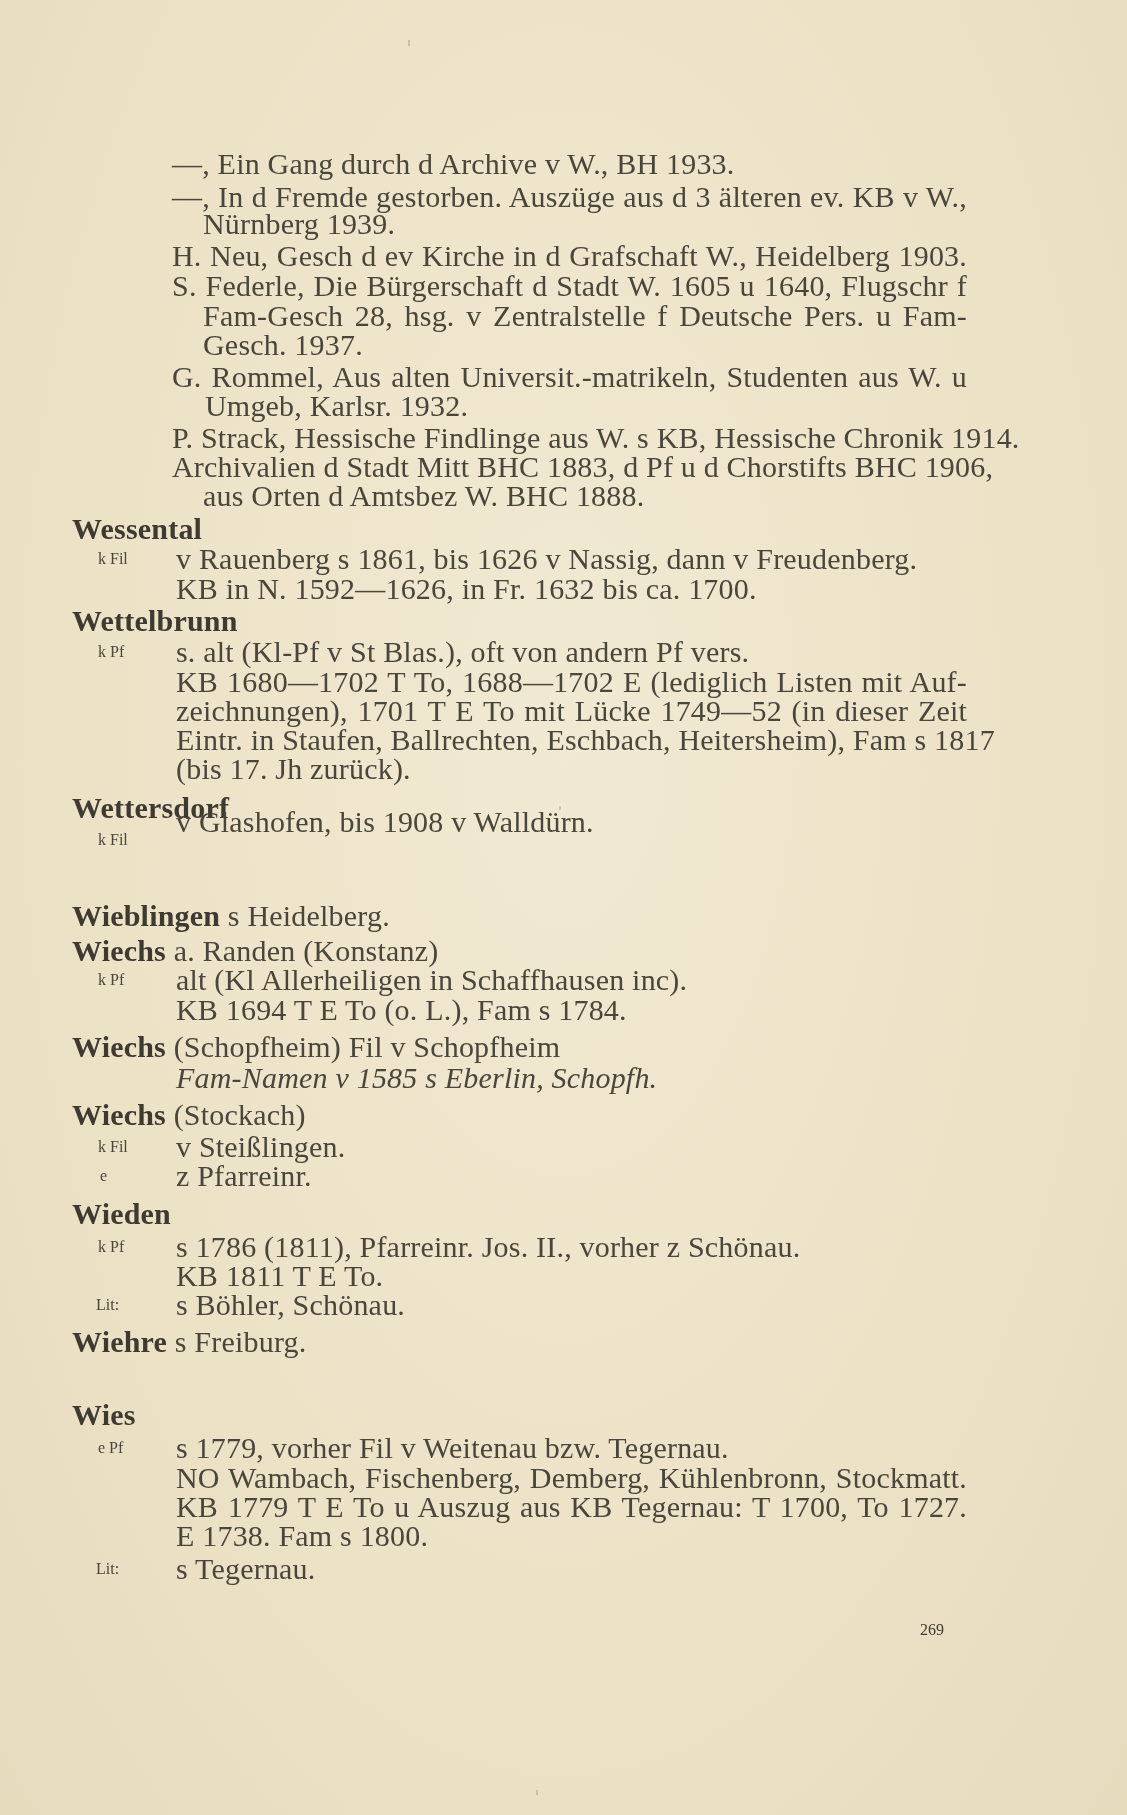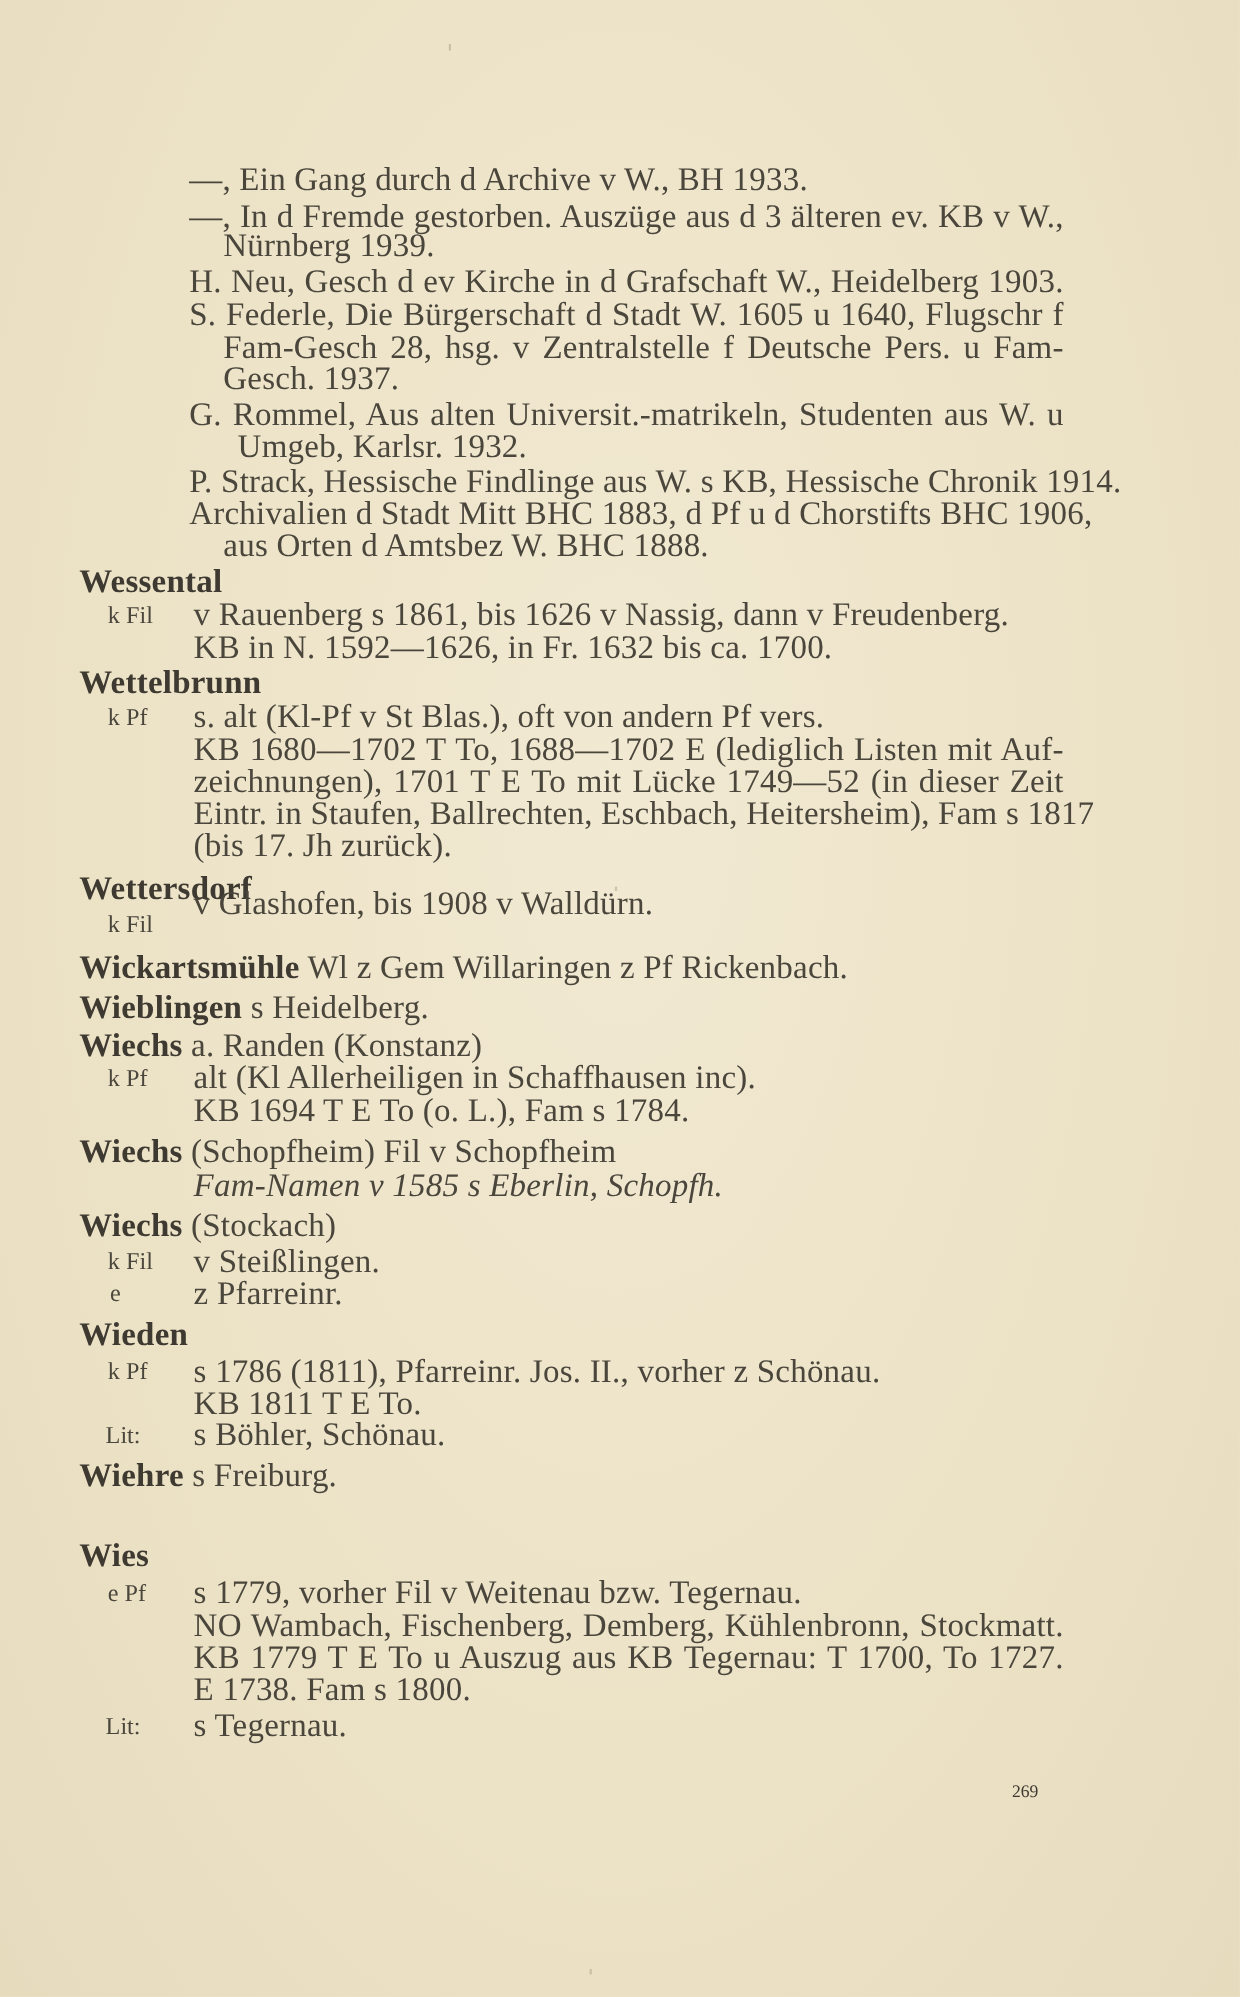--- a/index.html
+++ b/index.html
@@ -15,39 +15,39 @@
     .page { position: absolute; left: 0; top: 0; width: 1127px; height: 1815px; }
     .line {
       position: absolute;
       font-size: 30px;
       line-height: 28px;
       white-space: nowrap;
       letter-spacing: 0.2px;
     }
     .just { text-align: justify; text-align-last: justify; }
     .hw { font-weight: bold; color: #3e3a31; }
-    .lbl { position: absolute; font-size: 22px; line-height: 28px; white-space: nowrap; }
+    .lbl { position: absolute; font-size: 16px; line-height: 28px; white-space: nowrap; }
     .pageno { position: absolute; left: 920px; top: 1616px; font-size: 16px; line-height: 28px; color: #3e3a31; }
     .speck { position: absolute; width: 2px; height: 6px; background: #a89f86; opacity: .5; }
   </style>
 </head>
 <body>
 
 <div class="page">
 
   <div>
     <div class="line" style="left:172px;top:150px;">—, Ein Gang durch d Archive v W., BH 1933.</div>
     <div class="line just" style="left:172px;top:183px;width:795px;">—, In d Fremde gestorben. Auszüge aus d 3 älteren ev. KB v W.,</div>
     <div class="line" style="left:203px;top:210px;">Nürnberg 1939.</div>
     <div class="line just" style="left:172px;top:242px;width:795px;">H. Neu, Gesch d ev Kirche in d Grafschaft W., Heidelberg 1903.</div>
     <div class="line just" style="left:172px;top:272px;width:795px;">S. Federle, Die Bürgerschaft d Stadt W. 1605 u 1640, Flugschr f</div>
     <div class="line just" style="left:203px;top:302px;width:764px;">Fam-Gesch 28, hsg. v Zentralstelle f Deutsche Pers. u Fam-</div>
     <div class="line" style="left:203px;top:331px;">Gesch. 1937.</div>
     <div class="line just" style="left:172px;top:363px;width:795px;">G. Rommel, Aus alten Universit.-matrikeln, Studenten aus W. u</div>
-    <div class="line" style="left:216px;top:392px;text-align:center;">Umgeb, Karlsr. 1932.</div>
+    <div class="line" style="left:205px;top:392px;text-align:center;">Umgeb, Karlsr. 1932.</div>
     <div class="line just" style="left:172px;top:424px;width:795px;">P. Strack, Hessische Findlinge aus W. s KB, Hessische Chronik 1914.</div>
     <div class="line just" style="left:172px;top:453px;width:795px;">Archivalien d Stadt Mitt BHC 1883, d Pf u d Chorstifts BHC 1906,</div>
     <div class="line" style="left:203px;top:482px;">aus Orten d Amtsbez W. BHC 1888.</div>
   </div>
 
   <div>
     <div class="line hw" style="left:72px;top:515px;">Wessental</div>
     <div class="lbl" style="left:98px;top:545px;">k Fil</div>
     <div class="line" style="left:176px;top:545px;">v Rauenberg s 1861, bis 1626 v Nassig, dann v Freudenberg.</div>
     <div class="line" style="left:176px;top:575px;">KB in N. 1592—1626, in Fr. 1632 bis ca. 1700.</div>
@@ -62,23 +62,20 @@
     <div class="line just" style="left:176px;top:726px;width:791px;">Eintr. in Staufen, Ballrechten, Eschbach, Heitersheim), Fam s 1817</div>
     <div class="line" style="left:176px;top:755px;">(bis 17. Jh zurück).</div>
   </div>
 
   <div>
     <div class="line hw" style="left:72px;top:794px;">Wettersdorf</div>
     <div class="lbl" style="left:98px;top:826px;">k Fil</div>
     <div class="line" style="left:176px;top:808px;">v Glashofen, bis 1908 v Walldürn.</div>
   </div>
 
-  <div class="line" style="left:72px;top:866px;">
-    <span class="hw">Wickartsmühle</span><span style="white-space:pre"> Wl z Gem Willaringen z Pf Rickenbach.</span>
-  </div>
 
   <div class="line" style="left:72px;top:902px;">
     <span class="hw">Wieblingen</span><span style="white-space:pre"> s Heidelberg.</span>
   </div>
 
   <div>
     <div class="line" style="left:72px;top:937px;">
       <span class="hw">Wiechs</span><span style="white-space:pre"> a. Randen (Konstanz)</span>
     </div>
     <div class="lbl" style="left:98px;top:966px;">k Pf</div>

